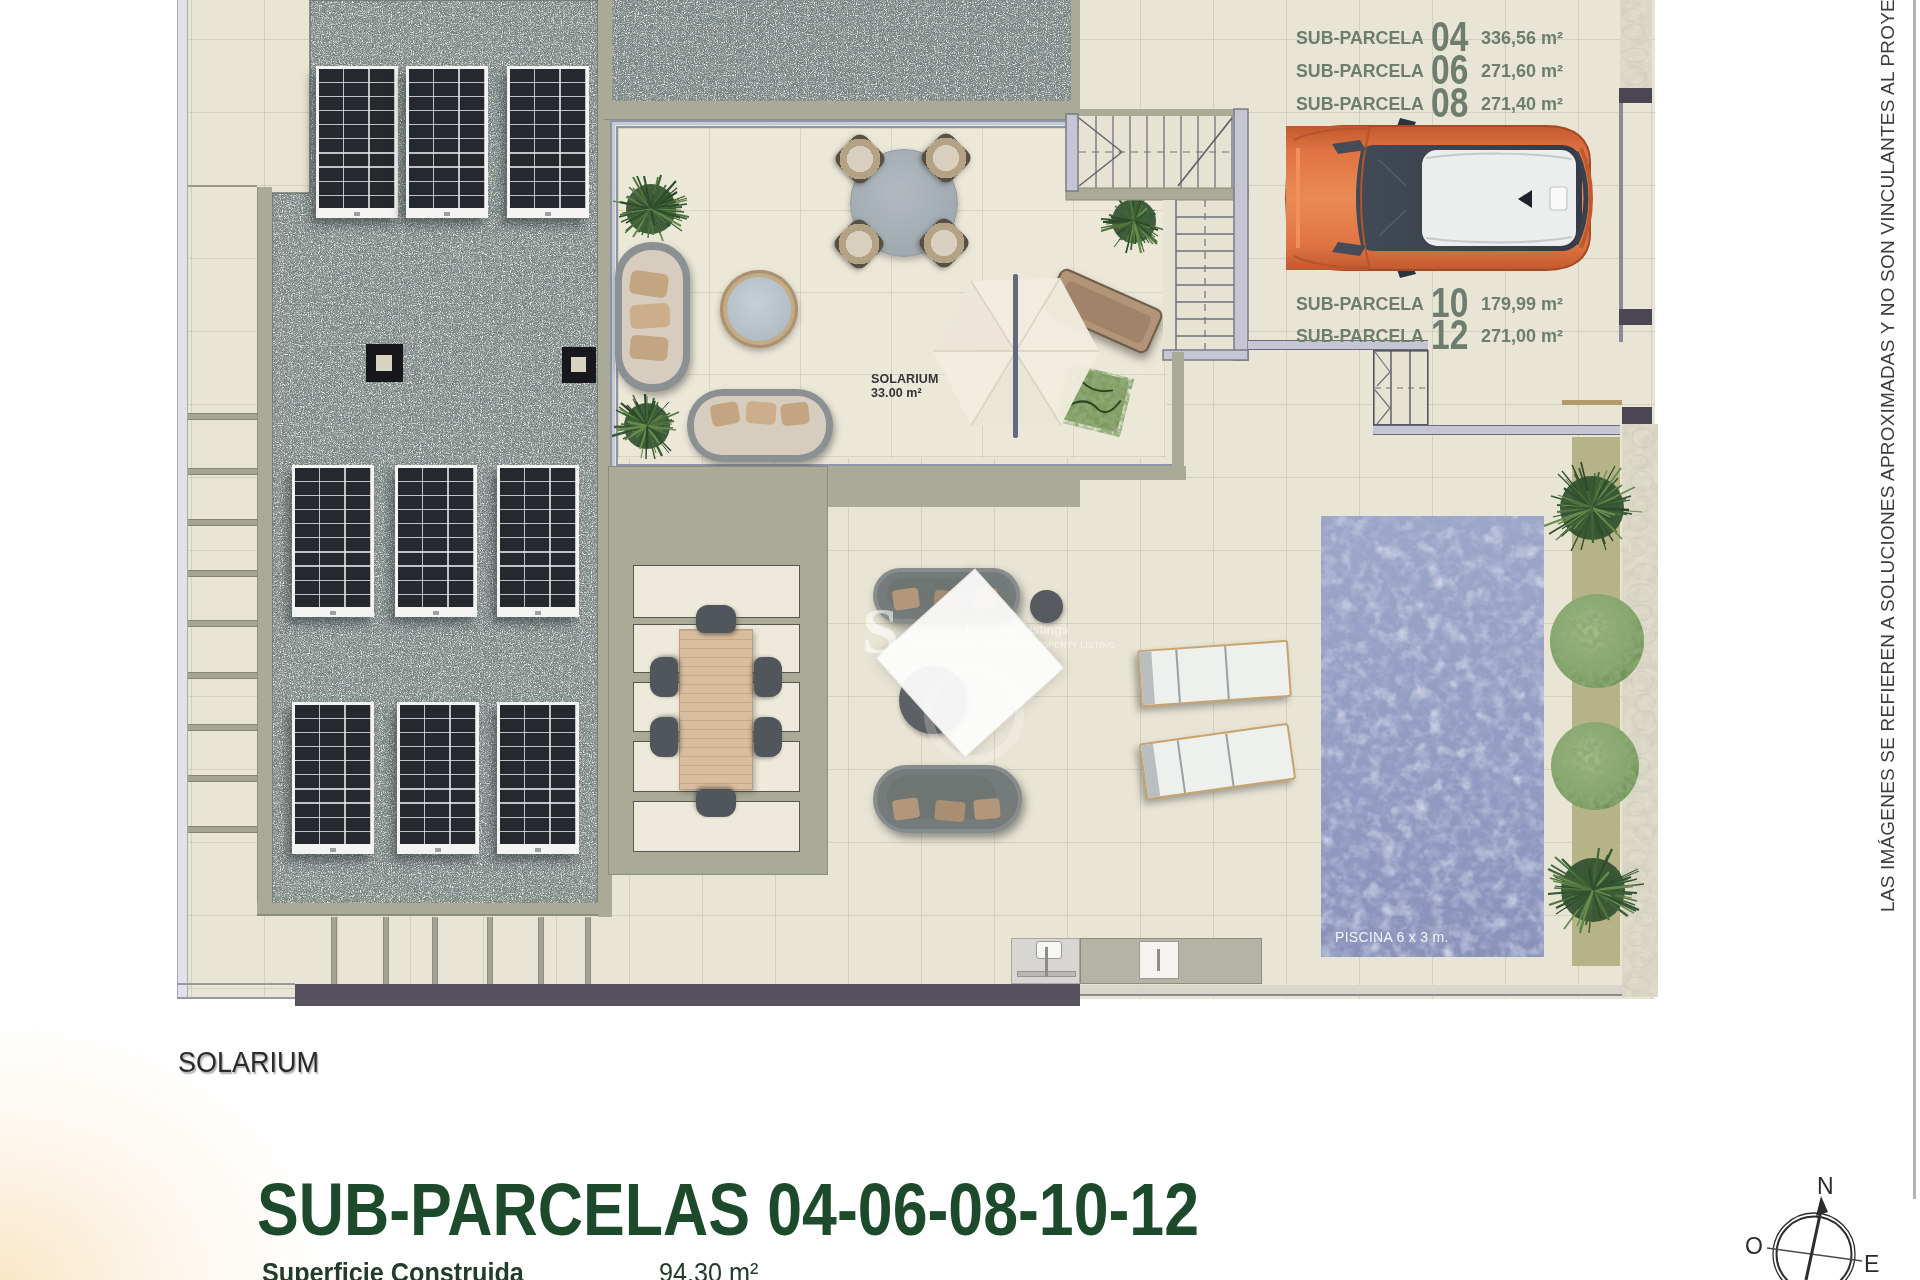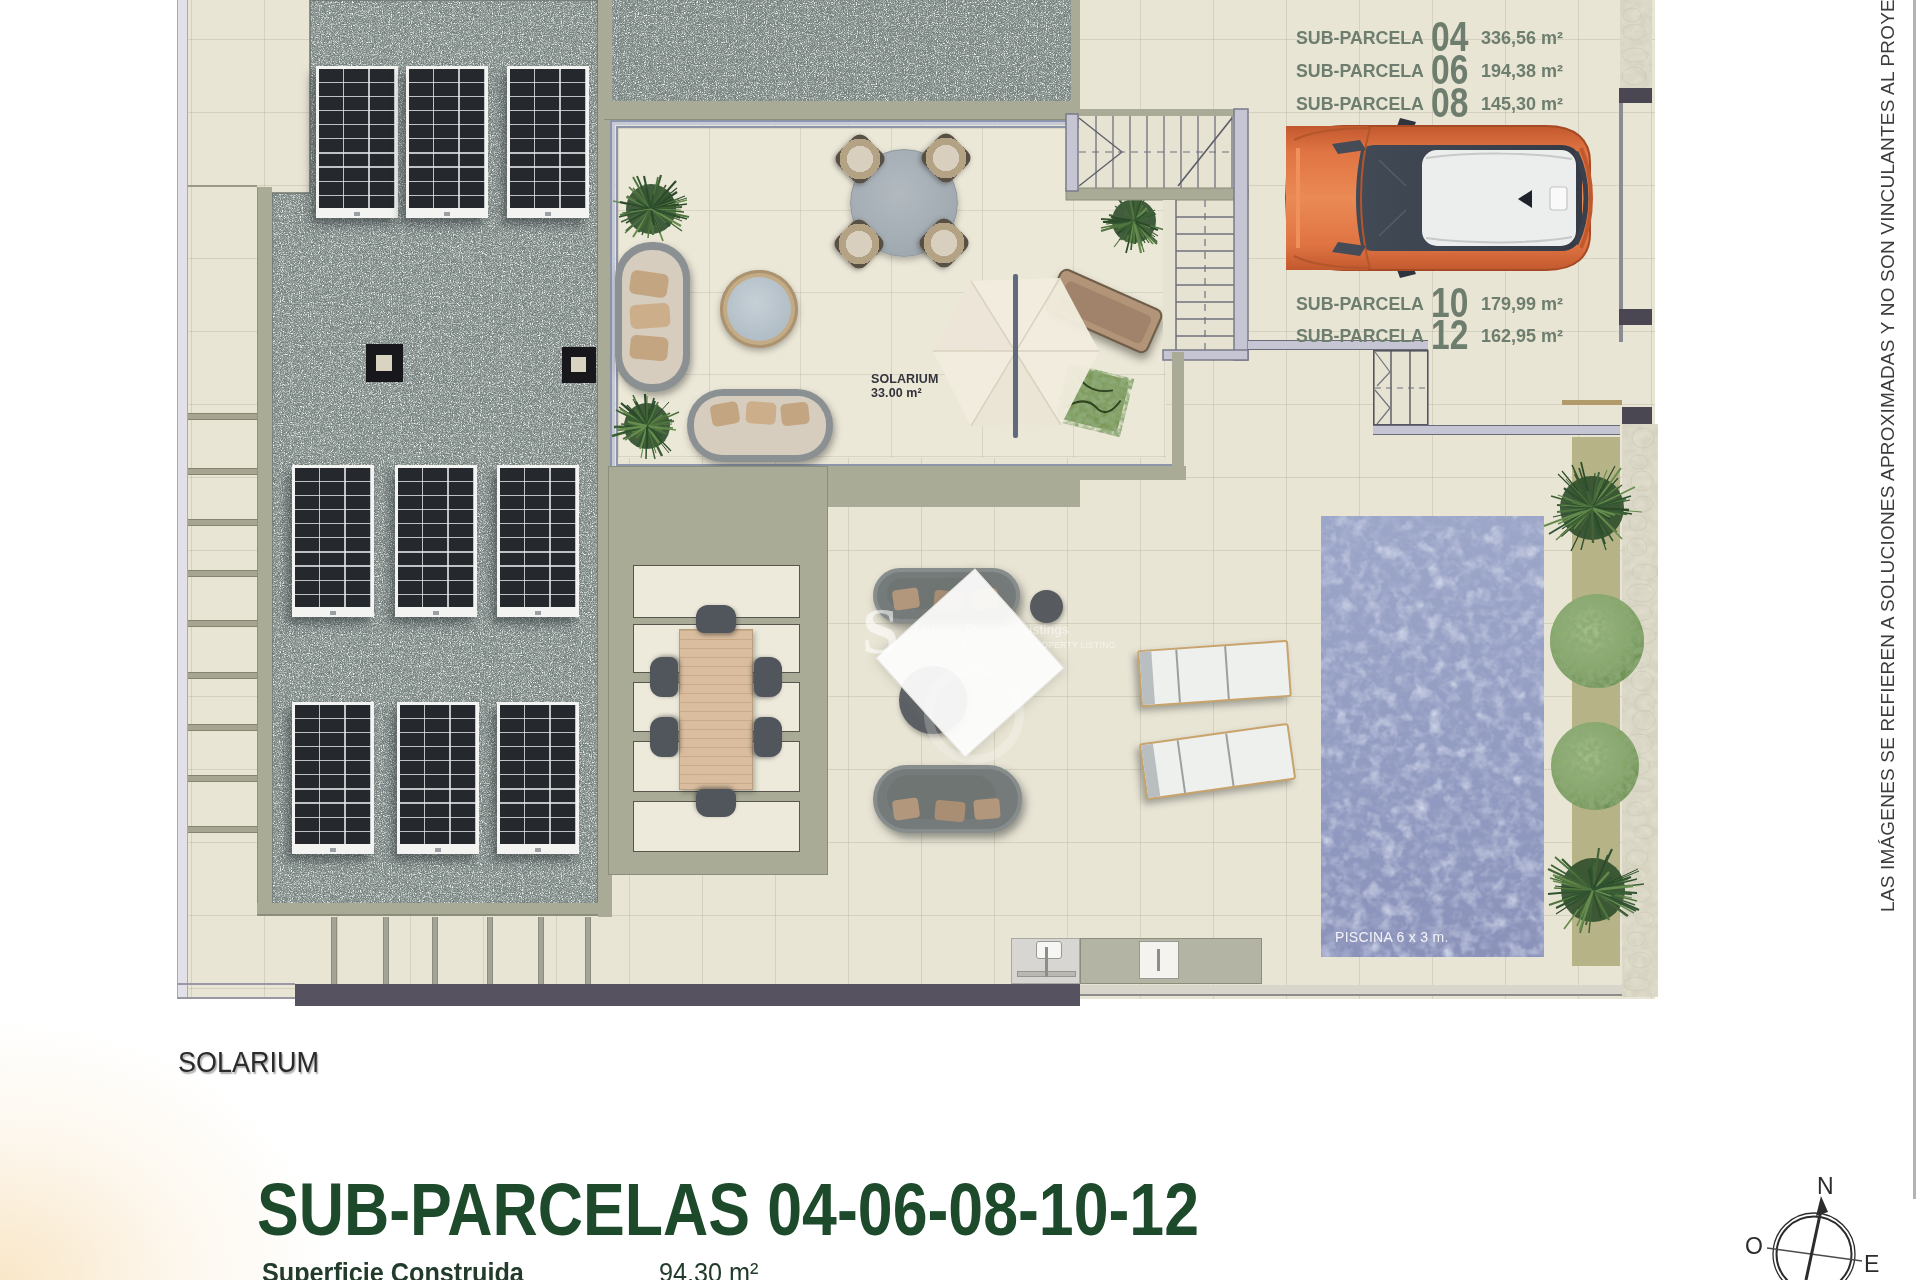--- a/index.html
+++ b/index.html
@@ -908,36 +908,36 @@
 
 <div class="abs" style="left:0;top:0;width:0;height:0;color:#6d7d6e;">
       <div style="position:absolute;left:1292px;top:21px;width:280px;height:34px;">
 <span style="position:absolute;left:4px;top:6px;font-size:18.5px;font-weight:bold;transform:scaleX(0.96);transform-origin:left;">SUB-PARCELA</span>
 <span style="position:absolute;left:139px;top:-8px;font-size:42px;font-weight:bold;transform:scaleX(0.8);transform-origin:left;">04</span>
 <span style="position:absolute;left:189px;top:7px;font-size:18px;font-weight:bold;">336,56 m²</span>
 </div>
       <div style="position:absolute;left:1292px;top:54px;width:280px;height:34px;">
 <span style="position:absolute;left:4px;top:6px;font-size:18.5px;font-weight:bold;transform:scaleX(0.96);transform-origin:left;">SUB-PARCELA</span>
 <span style="position:absolute;left:139px;top:-8px;font-size:42px;font-weight:bold;transform:scaleX(0.8);transform-origin:left;">06</span>
-<span style="position:absolute;left:189px;top:7px;font-size:18px;font-weight:bold;">194,38 m²</span>
+<span style="position:absolute;left:189px;top:7px;font-size:18px;font-weight:bold;">271,60 m²</span>
 </div>
       <div style="position:absolute;left:1292px;top:87px;width:280px;height:34px;">
 <span style="position:absolute;left:4px;top:6px;font-size:18.5px;font-weight:bold;transform:scaleX(0.96);transform-origin:left;">SUB-PARCELA</span>
 <span style="position:absolute;left:139px;top:-8px;font-size:42px;font-weight:bold;transform:scaleX(0.8);transform-origin:left;">08</span>
-<span style="position:absolute;left:189px;top:7px;font-size:18px;font-weight:bold;">145,30 m²</span>
+<span style="position:absolute;left:189px;top:7px;font-size:18px;font-weight:bold;">271,40 m²</span>
 </div>
       <div style="position:absolute;left:1292px;top:287px;width:280px;height:34px;">
 <span style="position:absolute;left:4px;top:6px;font-size:18.5px;font-weight:bold;transform:scaleX(0.96);transform-origin:left;">SUB-PARCELA</span>
 <span style="position:absolute;left:139px;top:-8px;font-size:42px;font-weight:bold;transform:scaleX(0.8);transform-origin:left;">10</span>
 <span style="position:absolute;left:189px;top:7px;font-size:18px;font-weight:bold;">179,99 m²</span>
 </div>
       <div style="position:absolute;left:1292px;top:319px;width:280px;height:34px;">
 <span style="position:absolute;left:4px;top:6px;font-size:18.5px;font-weight:bold;transform:scaleX(0.96);transform-origin:left;">SUB-PARCELA</span>
 <span style="position:absolute;left:139px;top:-8px;font-size:42px;font-weight:bold;transform:scaleX(0.8);transform-origin:left;">12</span>
-<span style="position:absolute;left:189px;top:7px;font-size:18px;font-weight:bold;">162,95 m²</span>
+<span style="position:absolute;left:189px;top:7px;font-size:18px;font-weight:bold;">271,00 m²</span>
 </div>
     </div>
 
 <div style="position:absolute;left:178px;top:1046px;width:260px;height:34px;font-size:29px;color:#2b2b2b;transform:scaleX(0.93);transform-origin:left;text-shadow:1.5px 1.5px 1.5px rgba(90,90,90,0.5);">SOLARIUM</div>
 
 <div style="position:absolute;left:257px;top:1166px;width:1200px;height:80px;font-size:75px;font-weight:bold;color:#1c4a2b;transform:scaleX(0.835);transform-origin:left;white-space:nowrap;">SUB-PARCELAS 04-06-08-10-12</div>
 
 <div style="position:absolute;left:262px;top:1257px;width:420px;height:30px;font-size:28px;font-weight:bold;color:#223b2a;transform:scaleX(0.9);transform-origin:left;white-space:nowrap;">Superficie Construida</div>
 <div style="position:absolute;left:659px;top:1257px;width:220px;height:30px;font-size:28px;color:#223b2a;transform:scaleX(0.9);transform-origin:left;white-space:nowrap;">94,30 m²</div>
 

